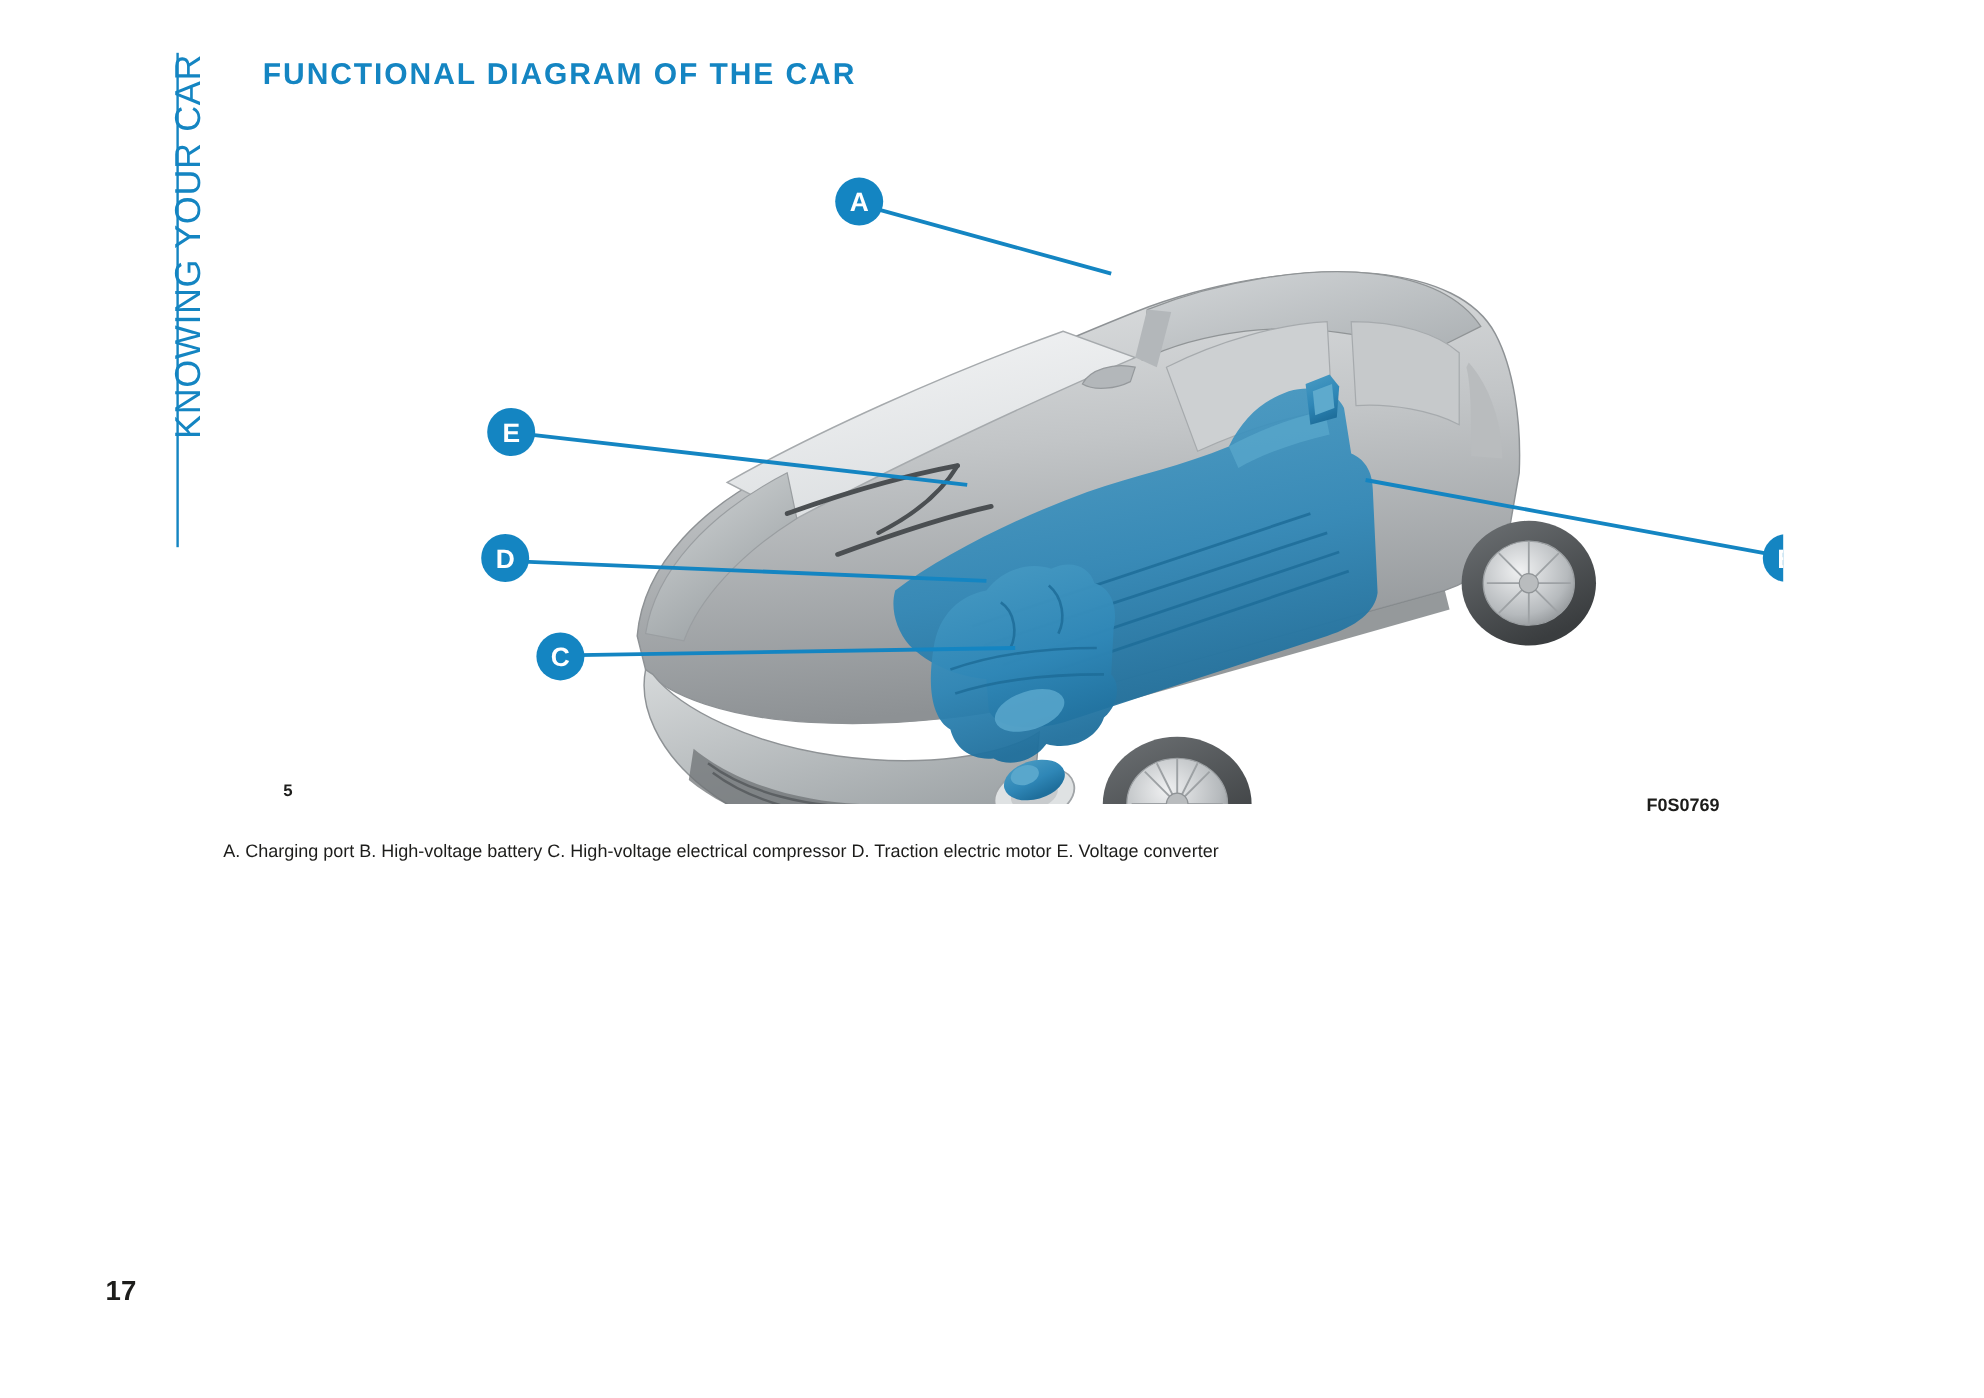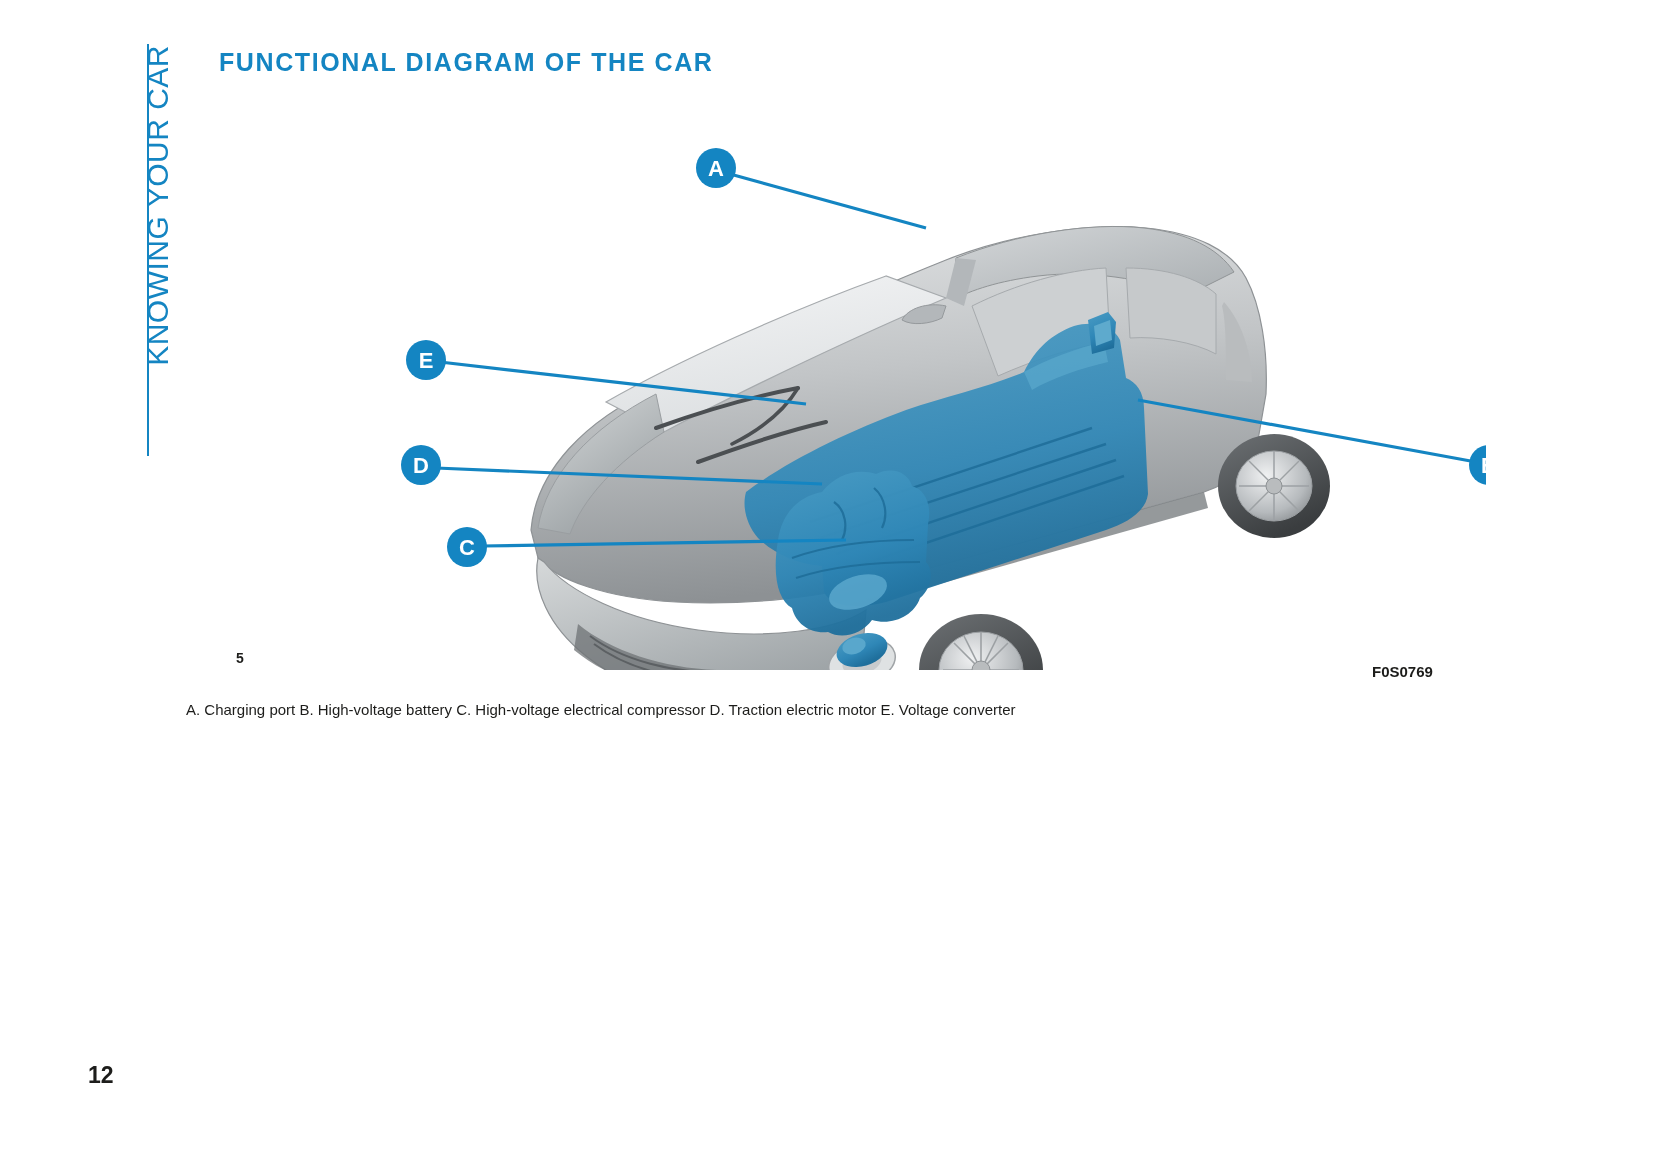--- a/index.html
+++ b/index.html
@@ -308,13 +308,13 @@
       </g>
     </g>
   </svg>
 </div>
 
 <div class="fig-number">5</div>
 <div class="fig-code">F0S0769</div>
 
 <div class="caption">A. Charging port B. High-voltage battery C. High-voltage electrical compressor D. Traction electric motor E. Voltage converter</div>
 
-<div class="page-number">12</div>
+<div class="page-number">17</div>
 
 </body></html>

